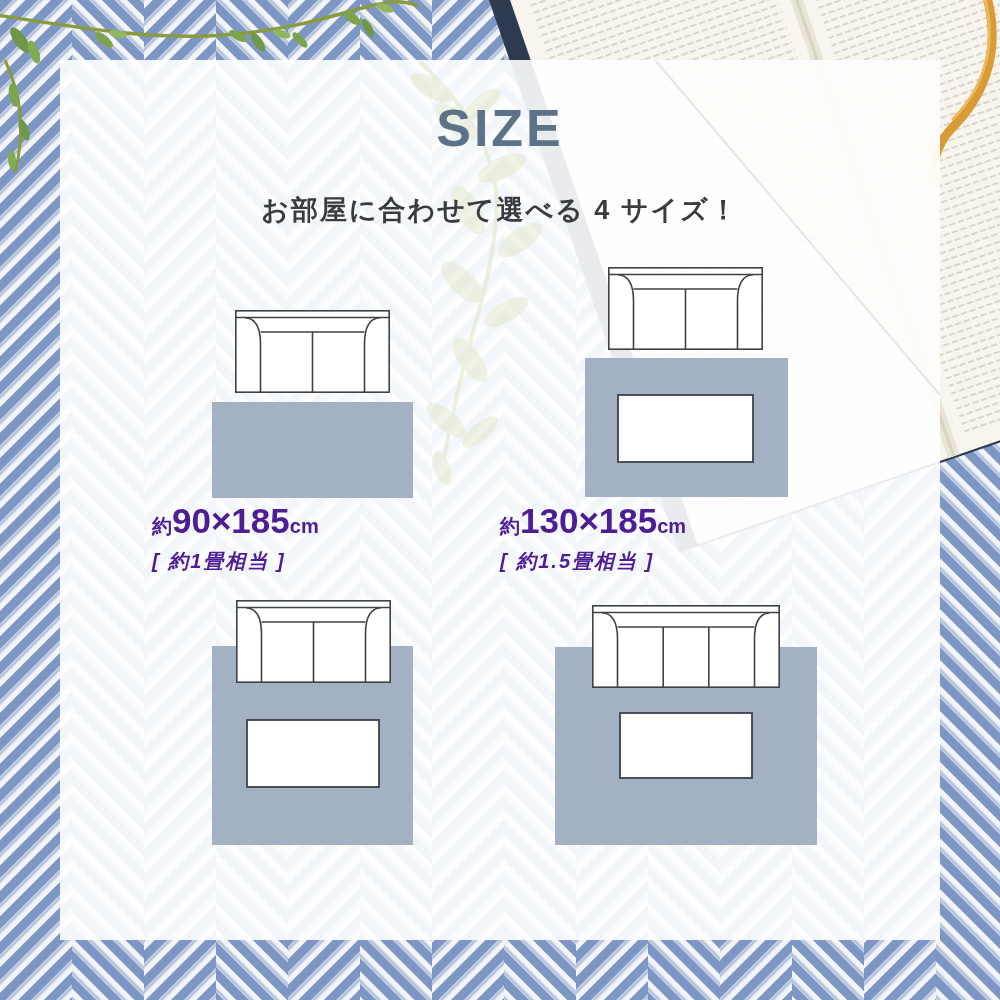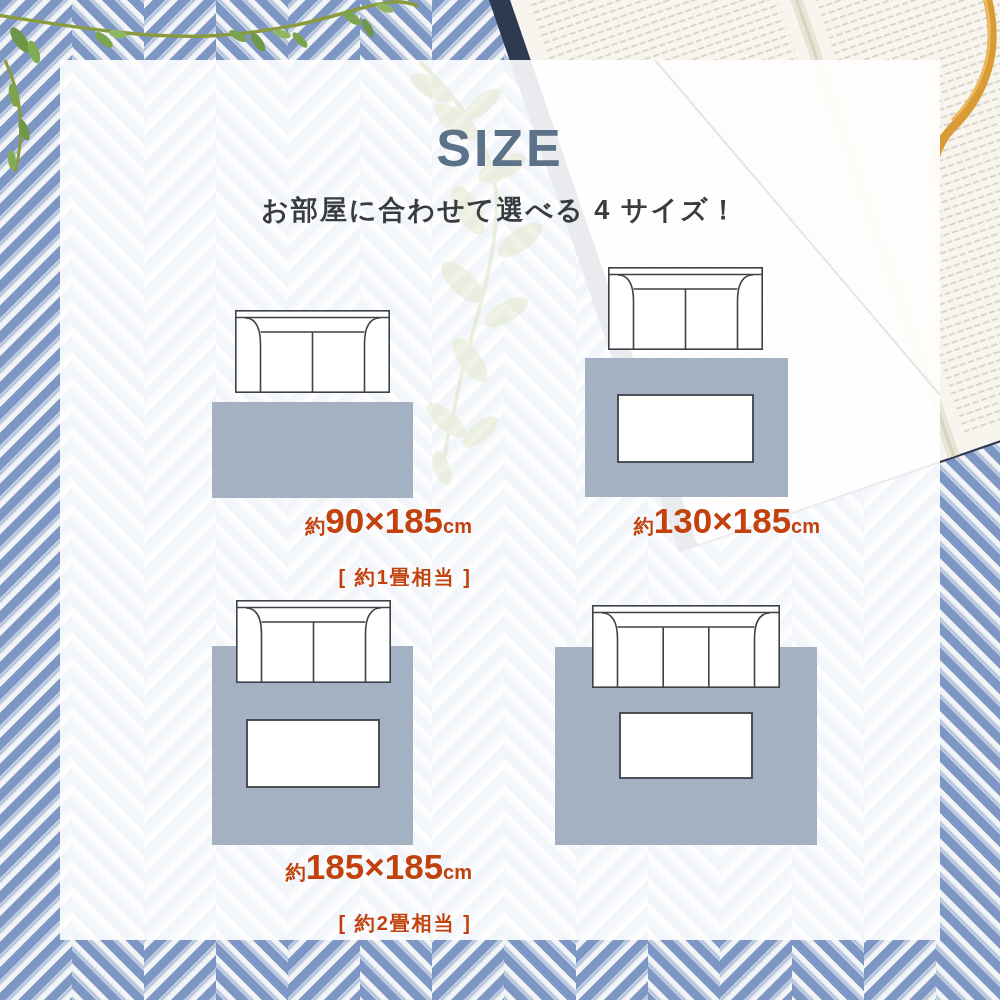--- a/index.html
+++ b/index.html
@@ -2,36 +2,36 @@
 <html><head>
 <meta charset="utf-8">
 <style>
   html,body{margin:0;padding:0;background:#dfe3ea;}
   .stage{position:relative;width:1000px;height:1000px;overflow:hidden;
          font-family:"Liberation Sans","DejaVu Sans",sans-serif;}
   .layer{position:absolute;left:0;top:0;width:1000px;height:1000px;}
   .panel{position:absolute;left:60px;top:60px;width:880px;height:880px;
          background:rgba(255,255,255,0.90);}
   .page-title{position:absolute;left:0;right:0;top:98px;text-align:center;
-         font-size:52px;font-weight:bold;letter-spacing:3px;color:#5b7289;margin-top:20px;}
+         font-size:52px;font-weight:bold;letter-spacing:3px;color:#5b7289;}
   .page-subtitle{position:absolute;left:0;right:0;top:192px;text-align:center;
          font-size:27px;font-weight:bold;letter-spacing:2px;color:#393c3f;}
   .tile{position:absolute;}
   .t1{left:212px;top:310px;}
   .t2{left:585px;top:267px;}
   .t3{left:212px;top:600px;}
   .t4{left:555px;top:605px;}
-  .size-label{position:absolute;width:320px;text-align:right;color:#c2410c;}
+  .size-label{position:absolute;width:320px;text-align:left;color:#4c1d95;}
   .l1{left:152px;top:501px;}
   .l2{left:500px;top:501px;}
   .l3{left:152px;top:847px;}
   .l4{left:526px;top:847px;}
   .dims{font-size:35px;font-weight:bold;line-height:1.15;white-space:nowrap;}
   .dims .sm{font-size:20px;font-weight:bold;}
-  .tatami{font-size:20px;font-weight:bold;letter-spacing:2px;margin-top:23px;}
+  .tatami{font-size:20px;font-weight:bold;letter-spacing:2px;margin-top:7px;font-style:italic;}
   svg{display:block;}
 </style>
 </head>
 <body>
 
 <div class="stage">
 
   <svg class="layer" width="1000" height="1000" viewBox="0 0 1000 1000">
     <defs>
       <pattern id="sA" patternUnits="userSpaceOnUse" width="18" height="18" patternTransform="rotate(45)">
@@ -175,23 +175,20 @@
     <rect x="65" y="108" width="132" height="65" fill="#ffffff" stroke="#3c4247" stroke-width="1.8"></rect>
   </svg>
 
   <div class="size-label l1">
     <div class="dims"><span class="sm">約</span><span>90×185</span><span class="sm">cm</span></div>
     <div class="tatami">[ 約1畳相当 ]</div>
   </div>
 
   <div class="size-label l2">
     <div class="dims"><span class="sm">約</span><span>130×185</span><span class="sm">cm</span></div>
+    <div class="tatami">[ 約1.5畳相当 ]</div>
   </div>
 
-  <div class="size-label l3">
-    <div class="dims"><span class="sm">約</span><span>185×185</span><span class="sm">cm</span></div>
-    <div class="tatami">[ 約2畳相当 ]</div>
-  </div>
 
   <div class="size-label l4">
   </div>
 
 </div>
 
 </body></html>

